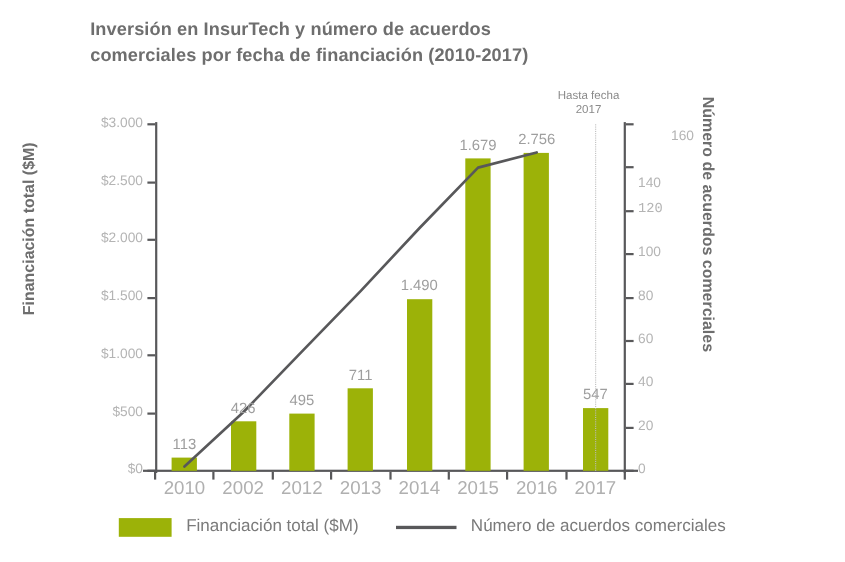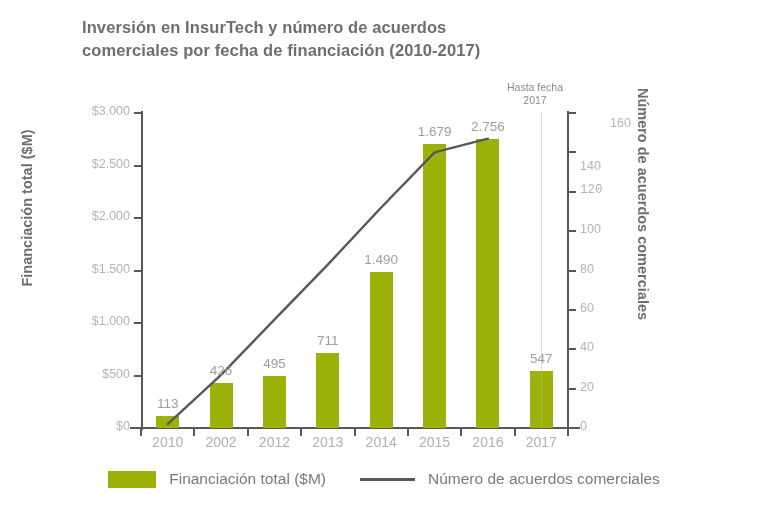--- a/index.html
+++ b/index.html
@@ -31,21 +31,21 @@
   .xtick{position:absolute;background:#58585a;width:2px;height:7px;top:429px;}
 
   .ytick-label{
     position:absolute;font-size:12.5px;color:#b4b4b4;
     text-align:right;white-space:nowrap;
   }
   .ytick-label.left{right:638px;}
   .ytick-label.right{left:580px;text-align:left;}
 
   .xtick-label{
-    position:absolute;font-size:14px;color:#b0b0b0;
+    position:absolute;font-size:17px;color:#b0b0b0;
     width:60px;text-align:center;top:434px;
   }
 
   .axis-title{
     position:absolute;font-size:14.5px;font-weight:bold;color:#6e6e6e;
     white-space:nowrap;
   }
   .axis-title.left{
     left:-93px;top:200px;width:240px;text-align:center;
     transform:rotate(-90deg);transform-origin:center center;

